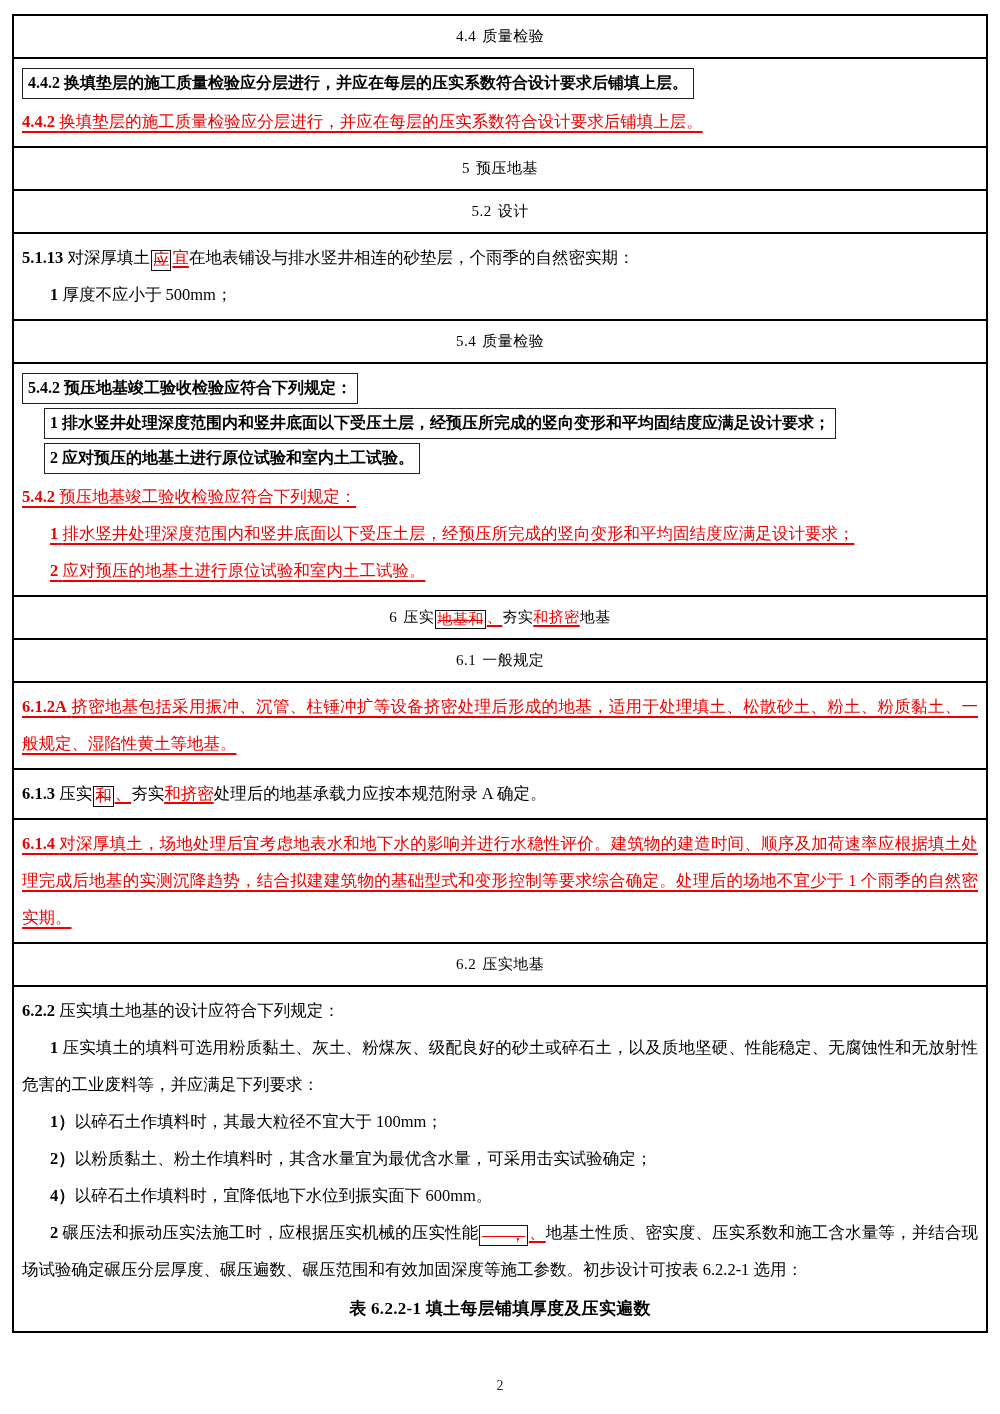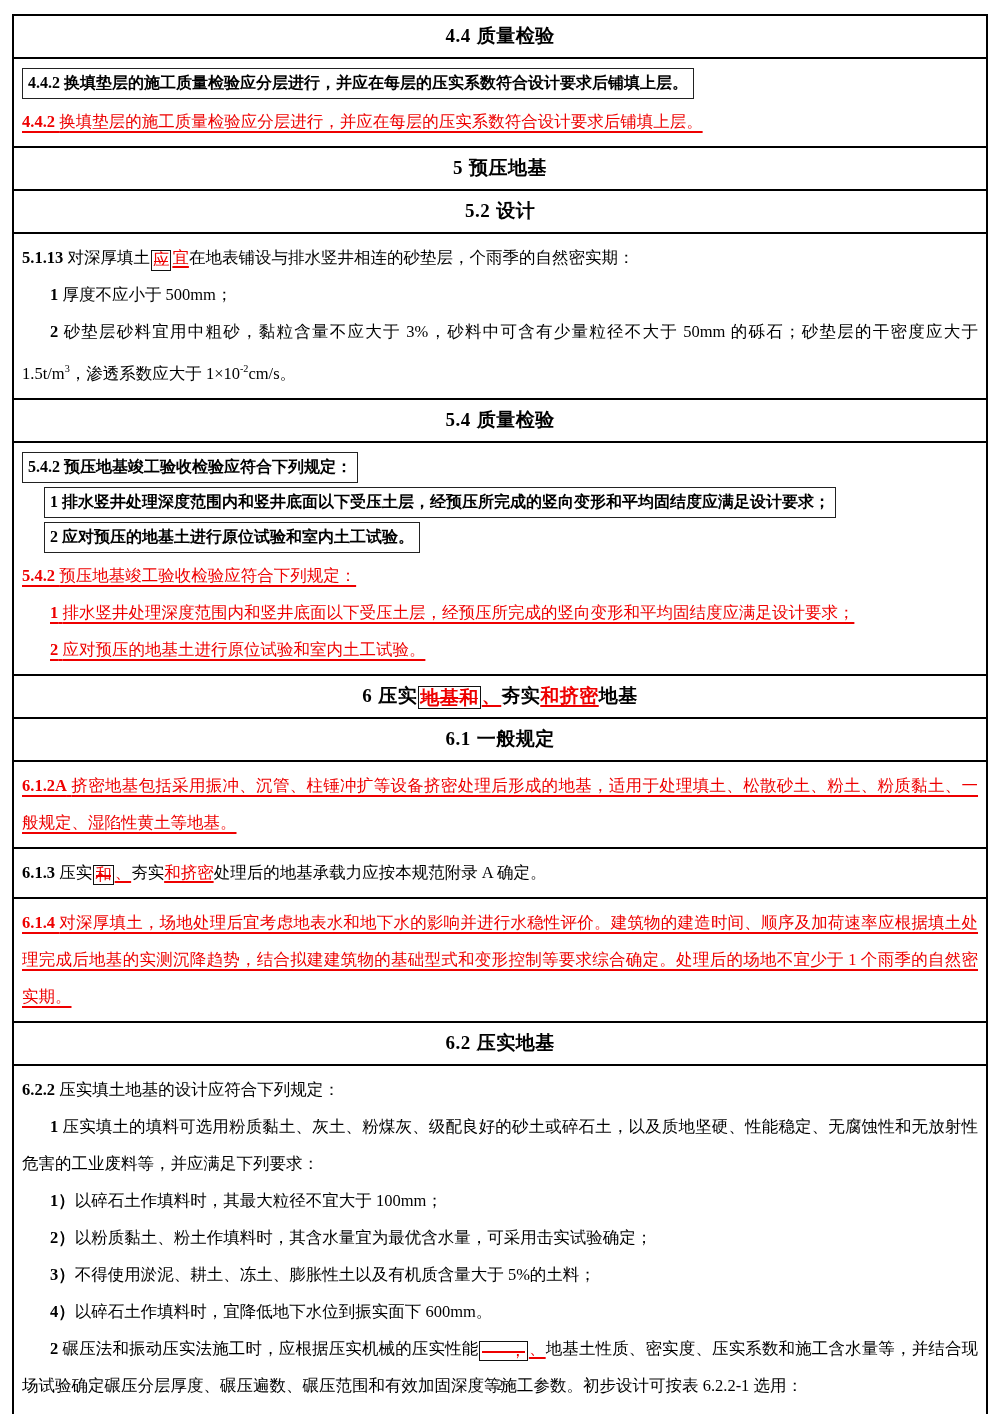--- a/index.html
+++ b/index.html
@@ -19,21 +19,21 @@
     box-sizing:border-box;
   }
   .row{
     border-bottom:2px solid #000;
     box-sizing:border-box;
     padding:5px 8px 6px 8px;
     min-height:20px;
   }
 
   .center{text-align:center;}
-  .sec-head{font-size:19px;line-height:30px;font-weight:700;letter-spacing:.5px;}
+  .sec-head{font-size:15px;line-height:30px;font-weight:400;letter-spacing:.5px;}
   .sec-head .num{margin-right:6px;}
 
   p.para{
     margin:0 0 0 0;
     font-size:16.5px;
     line-height:37px;
     text-align:justify;
     text-justify:inter-ideograph;
   }
   p.para + p.para{margin-top:0;}
@@ -123,24 +123,20 @@
 
     <div class="row">
       <p class="para">
         <span class="lbl">5.1.13</span>
         <span>对深厚填土</span><span class="del red">应</span><span class="ins">宜</span><span>在地表铺设与排水竖井相连的砂垫层，个雨季的自然密实期：</span>
       </p>
       <p class="para indent">
         <span class="lbl">1</span>
         <span>厚度不应小于 500mm；</span>
       </p>
-      <p class="para indent">
-        <span class="lbl">2</span>
-        <span>砂垫层砂料宜用中粗砂，黏粒含量不应大于 3%，砂料中可含有少量粒径不大于 50mm 的砾石；砂垫层的干密度应大于 1.5t/m</span><sup>3</sup><span>，渗透系数应大于 1×10</span><sup>-2</sup><span>cm/s。</span>
-      </p>
     </div>
 
     <div class="row center">
       <div class="sec-head">
         <span class="num">5.4</span><span>质量检验</span>
       </div>
     </div>
 
     <div class="row">
       <div class="boxline-wrap">
@@ -214,23 +210,20 @@
         <span class="lbl">1</span>
         <span>压实填土的填料可选用粉质黏土、灰土、粉煤灰、级配良好的砂土或碎石土，以及质地坚硬、性能稳定、无腐蚀性和无放射性危害的工业废料等，并应满足下列要求：</span>
       </p>
       <p class="para indent">
         <span class="lbl">1）</span><span>以碎石土作填料时，其最大粒径不宜大于 100mm；</span>
       </p>
       <p class="para indent">
         <span class="lbl">2）</span><span>以粉质黏土、粉土作填料时，其含水量宜为最优含水量，可采用击实试验确定；</span>
       </p>
       <p class="para indent">
-        <span class="lbl">3）</span><span>不得使用淤泥、耕土、冻土、膨胀性土以及有机质含量大于 5%的土料；</span>
-      </p>
-      <p class="para indent">
         <span class="lbl">4）</span><span>以碎石土作填料时，宜降低地下水位到振实面下 600mm。</span>
       </p>
       <p class="para indent">
         <span class="lbl">2</span>
         <span>碾压法和振动压实法施工时，应根据压实机械的压实性能</span><span class="del red">，</span><span class="ins">、</span><span>地基土性质、密实度、压实系数和施工含水量等，并结合现场试验确定碾压分层厚度、碾压遍数、碾压范围和有效加固深度等施工参数。初步设计可按表 6.2.2-1 选用：</span>
       </p>
 
       <div class="tbl-caption">表 6.2.2-1   填土每层铺填厚度及压实遍数</div>
 
     </div>

